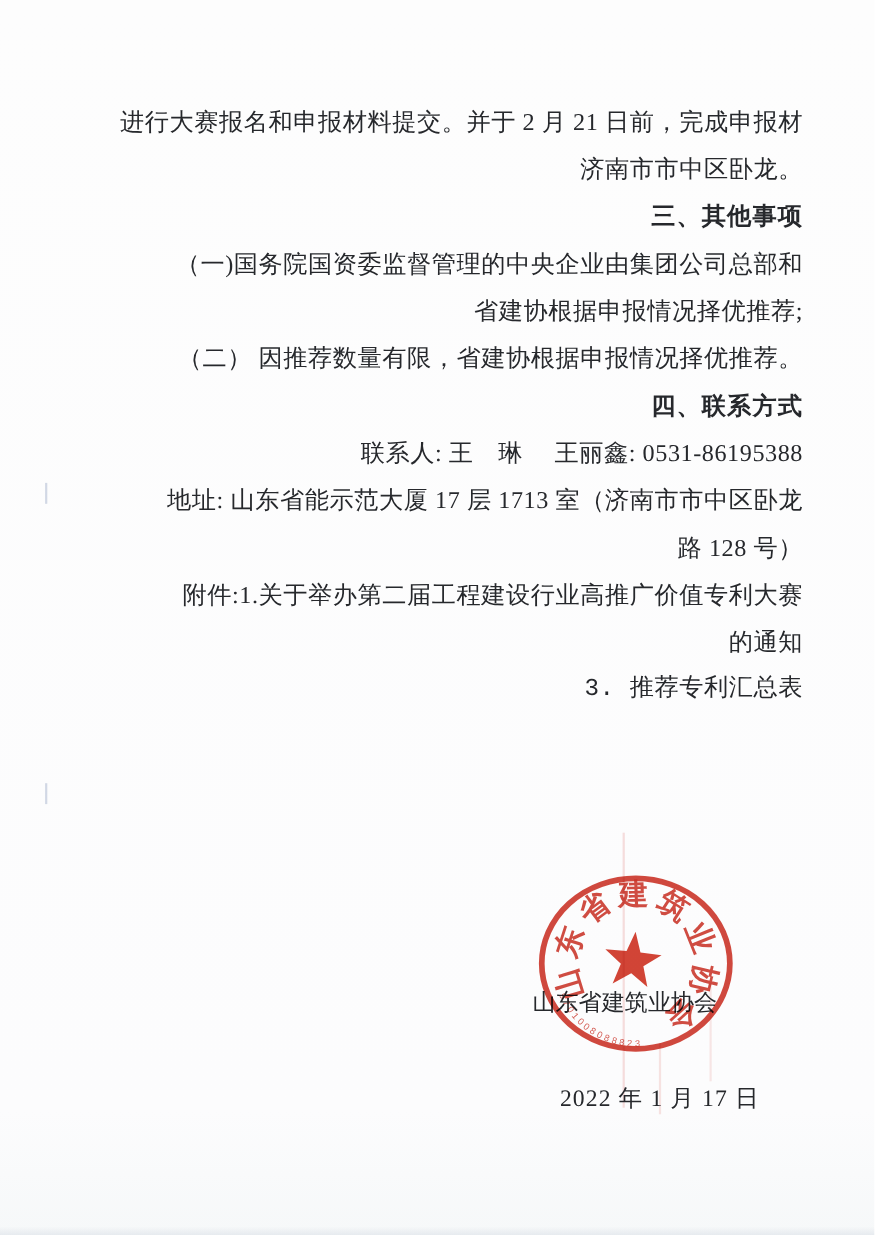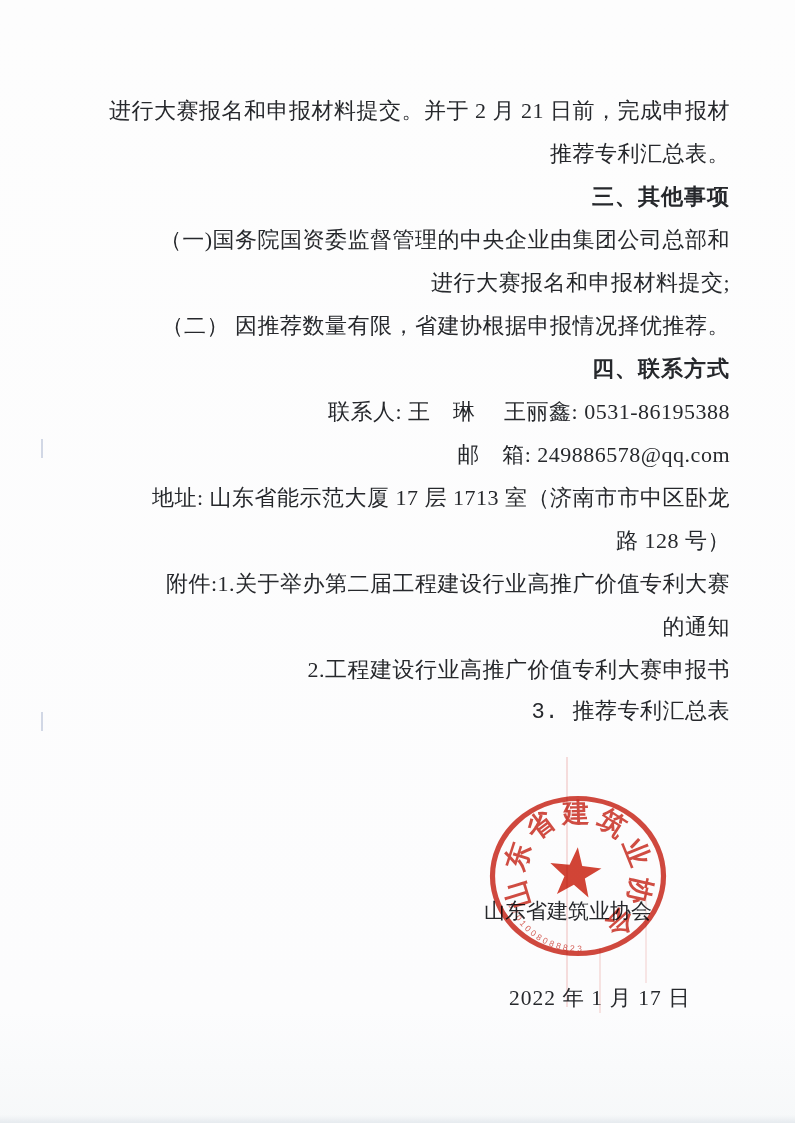--- a/index.html
+++ b/index.html
@@ -82,33 +82,31 @@
     pointer-events: none;
   }
 </style>
 </head>
 <body>
 
 <div class="page">
 
   <div class="body-text">
     <div class="line">进行大赛报名和申报材料提交。并于 2 月 21 日前，完成申报材</div>
-    <div class="line">推荐专利汇总表。</div>
+    <div class="line">济南市市中区卧龙。</div>
     <div class="line ind2 head">三、其他事项</div>
     <div class="line ind2">（一)国务院国资委监督管理的中央企业由集团公司总部和</div>
-    <div class="line">进行大赛报名和申报材料提交;</div>
+    <div class="line">省建协根据申报情况择优推荐;</div>
     <div class="line ind2">（二） 因推荐数量有限，省建协根据申报情况择优推荐。</div>
     <div class="line ind2 head">四、联系方式</div>
     <div class="line ind2">联系人: 王　琳　 王丽鑫: 0531-86195388</div>
-    <div class="line ind2">邮　箱: 249886578@qq.com</div>
     <div class="line ind2">地址: 山东省能示范大厦 17 层 1713 室（济南市市中区卧龙</div>
     <div class="line">路 128 号）</div>
     <div class="line ind2">附件:1.关于举办第二届工程建设行业高推广价值专利大赛</div>
     <div class="line ind-a">的通知</div>
-    <div class="line ind-b">2.工程建设行业高推广价值专利大赛申报书</div>
     <div class="line ind-c">3. 推荐专利汇总表</div>
   </div>
 
   <div class="signature">山东省建筑业协会</div>
   <div class="sign-date">2022 年 1 月 17 日</div>
 
   <svg class="seal-svg" id="seal" viewBox="-95 -95 190 190">
       <ellipse cx="0" cy="-2" rx="85.5" ry="77.5" fill="none" stroke="#cb2a1d" stroke-width="5.2" opacity="0.9"></ellipse>
       <polygon points="-0.1777314917733568,-30.85209117494338 4.226610548675669,-12.025964115155858 23.40998521981275,-9.613615652079503 6.8662909425400915,0.39275574521864165 10.500000000000004,19.38268590217984 -4.128907403290656,6.740836469977353 -21.066526371689164,16.06491028788965 -13.563994087925101,-1.7545537391681947 -27.665727356350228,-14.981889363046594 -8.400000000000006,-13.353074360871934" fill="#cf2f1f" opacity="0.95"></polygon>
       <text x="-60.24719962567124" y="16.419417397532392" text-anchor="middle" dominant-baseline="central" font-size="27" font-weight="bold" font-family="&quot;Liberation Serif&quot;, serif" fill="#c9281c" opacity="0.88" transform="rotate(-107 -60.24719962567124 16.419417397532392)">山</text>

